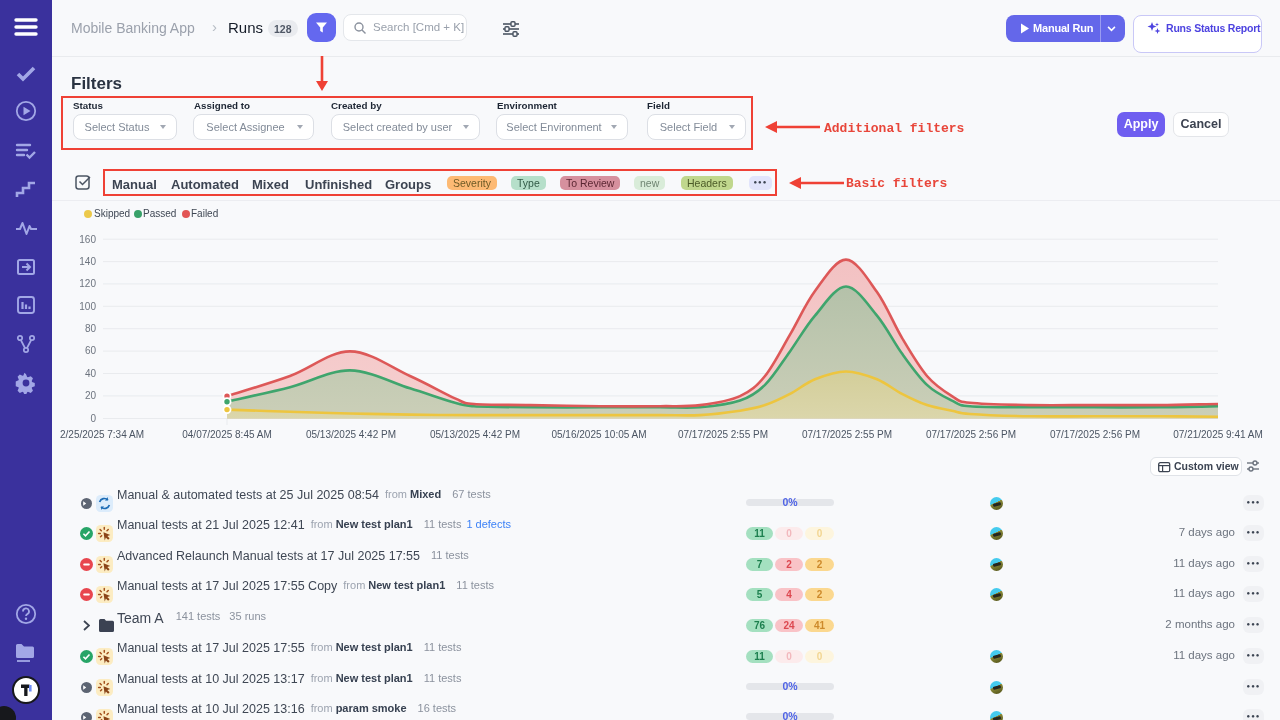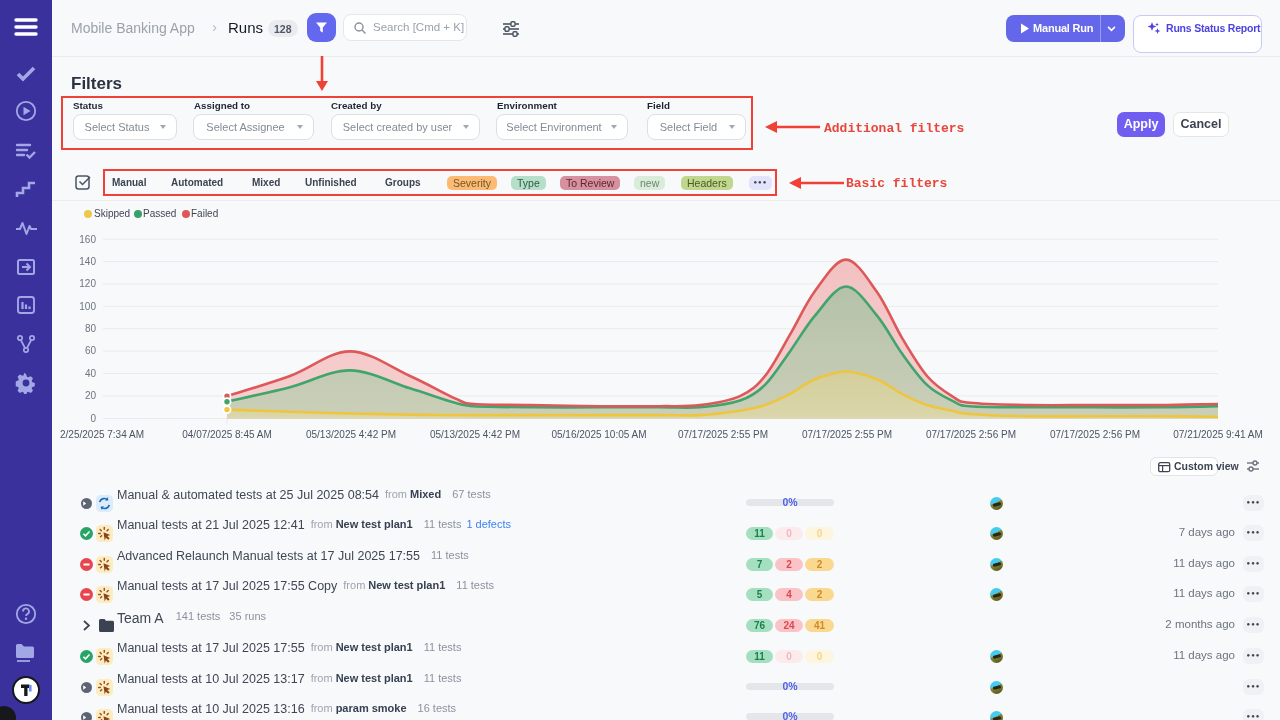--- a/index.html
+++ b/index.html
@@ -17,28 +17,28 @@
 #rsrbtn{position:absolute;left:1133px;top:15px;width:129px;height:38px;background:#fff;border:1px solid #c9c8f7;border-radius:8px;color:#4d43e0;font-size:10.5px;font-weight:700;line-height:25px;white-space:nowrap;letter-spacing:-.2px}
 
 #fheading{position:absolute;left:71px;top:74px;font-size:17px;font-weight:700;color:#2a3342}
 .redbox{position:absolute;border:2px solid #ef4135}
 .flabel{position:absolute;top:100px;font-size:9.8px;font-weight:700;color:#1d2634}
 .fselect{position:absolute;top:114px;height:26px;background:#fff;border:1px solid #dcdfe5;border-radius:8px;font-size:11px;color:#828b98;line-height:24px;text-align:center;padding-right:16px}
 .fselect .car{position:absolute;right:10px;top:10px;width:0;height:0;border-left:3.5px solid transparent;border-right:3.5px solid transparent;border-top:4.5px solid #a2a8b3}
 .annot{position:absolute;font-family:"Liberation Mono",monospace;font-size:13px;font-weight:700;color:#e8463a;white-space:nowrap}
 #applybtn{position:absolute;left:1117px;top:112px;width:48px;height:25px;background:#6f5ef0;border-radius:7px;color:#fff;font-size:12.5px;font-weight:700;line-height:25px;text-align:center}
 #cancelbtn{position:absolute;left:1173px;top:112px;width:56px;height:25px;background:#fff;border:1px solid #e3e5e9;border-radius:7px;color:#3c4250;font-size:12.5px;font-weight:700;line-height:23px;text-align:center}
-.blink{position:absolute;top:176.5px;font-size:10px;font-weight:700;color:#3c4452}
+.blink{position:absolute;top:176.5px;font-size:13px;font-weight:700;color:#3c4452}
 .chip{position:absolute;top:176px;height:14px;border-radius:5px;font-size:10.5px;font-weight:400;line-height:14px;padding:0 6px}
 #sep1{position:absolute;left:52px;top:200px;width:1228px;height:1px;background:#ecedf1}
 
 .ldot{position:absolute;top:210px;width:8px;height:8px;border-radius:50%}
 .ltext{position:absolute;top:208px;font-size:10px;color:#3f4754}
 
-#cvbtn{position:absolute;left:1150px;top:457px;width:68px;height:19px;background:#fff;border:1px solid #e0e3e8;border-radius:6px;font-size:10.5px;font-weight:700;color:#3c4452;line-height:17px;white-space:nowrap}
+#cvbtn{position:absolute;left:1150px;top:457px;width:92px;height:19px;background:#fff;border:1px solid #e0e3e8;border-radius:6px;font-size:10.5px;font-weight:700;color:#3c4452;line-height:17px;white-space:nowrap}
 .row{position:absolute;left:60px;width:1220px;height:30px}
 .tline{position:absolute;left:57px;top:0;height:30px;display:flex;align-items:flex-start;white-space:nowrap}
 .rtitle{font-size:12.5px;color:#3f4754;font-weight:500}
 .rfrom{font-size:11px;color:#9ca3af}
 .rplan{font-size:11px;color:#374151;font-weight:700}
 .rtests{font-size:11px;color:#8b929e}
 .rtime{position:absolute;font-size:11.5px;color:#6d747f}
 .dots3{position:absolute;left:1183px;top:7px;width:21px;height:16px;background:#f0f1f4;border-radius:6px;text-align:center;color:#3c4452;font-size:6px;letter-spacing:1px;line-height:15px;font-weight:700}
 .badge{position:absolute;top:9px;height:13px;border-radius:7px;font-size:10px;font-weight:700;text-align:center;line-height:13px}
 .pbar{position:absolute;left:686px;top:11px;width:88px;height:7px;background:#e4e6ea;border-radius:4px}

